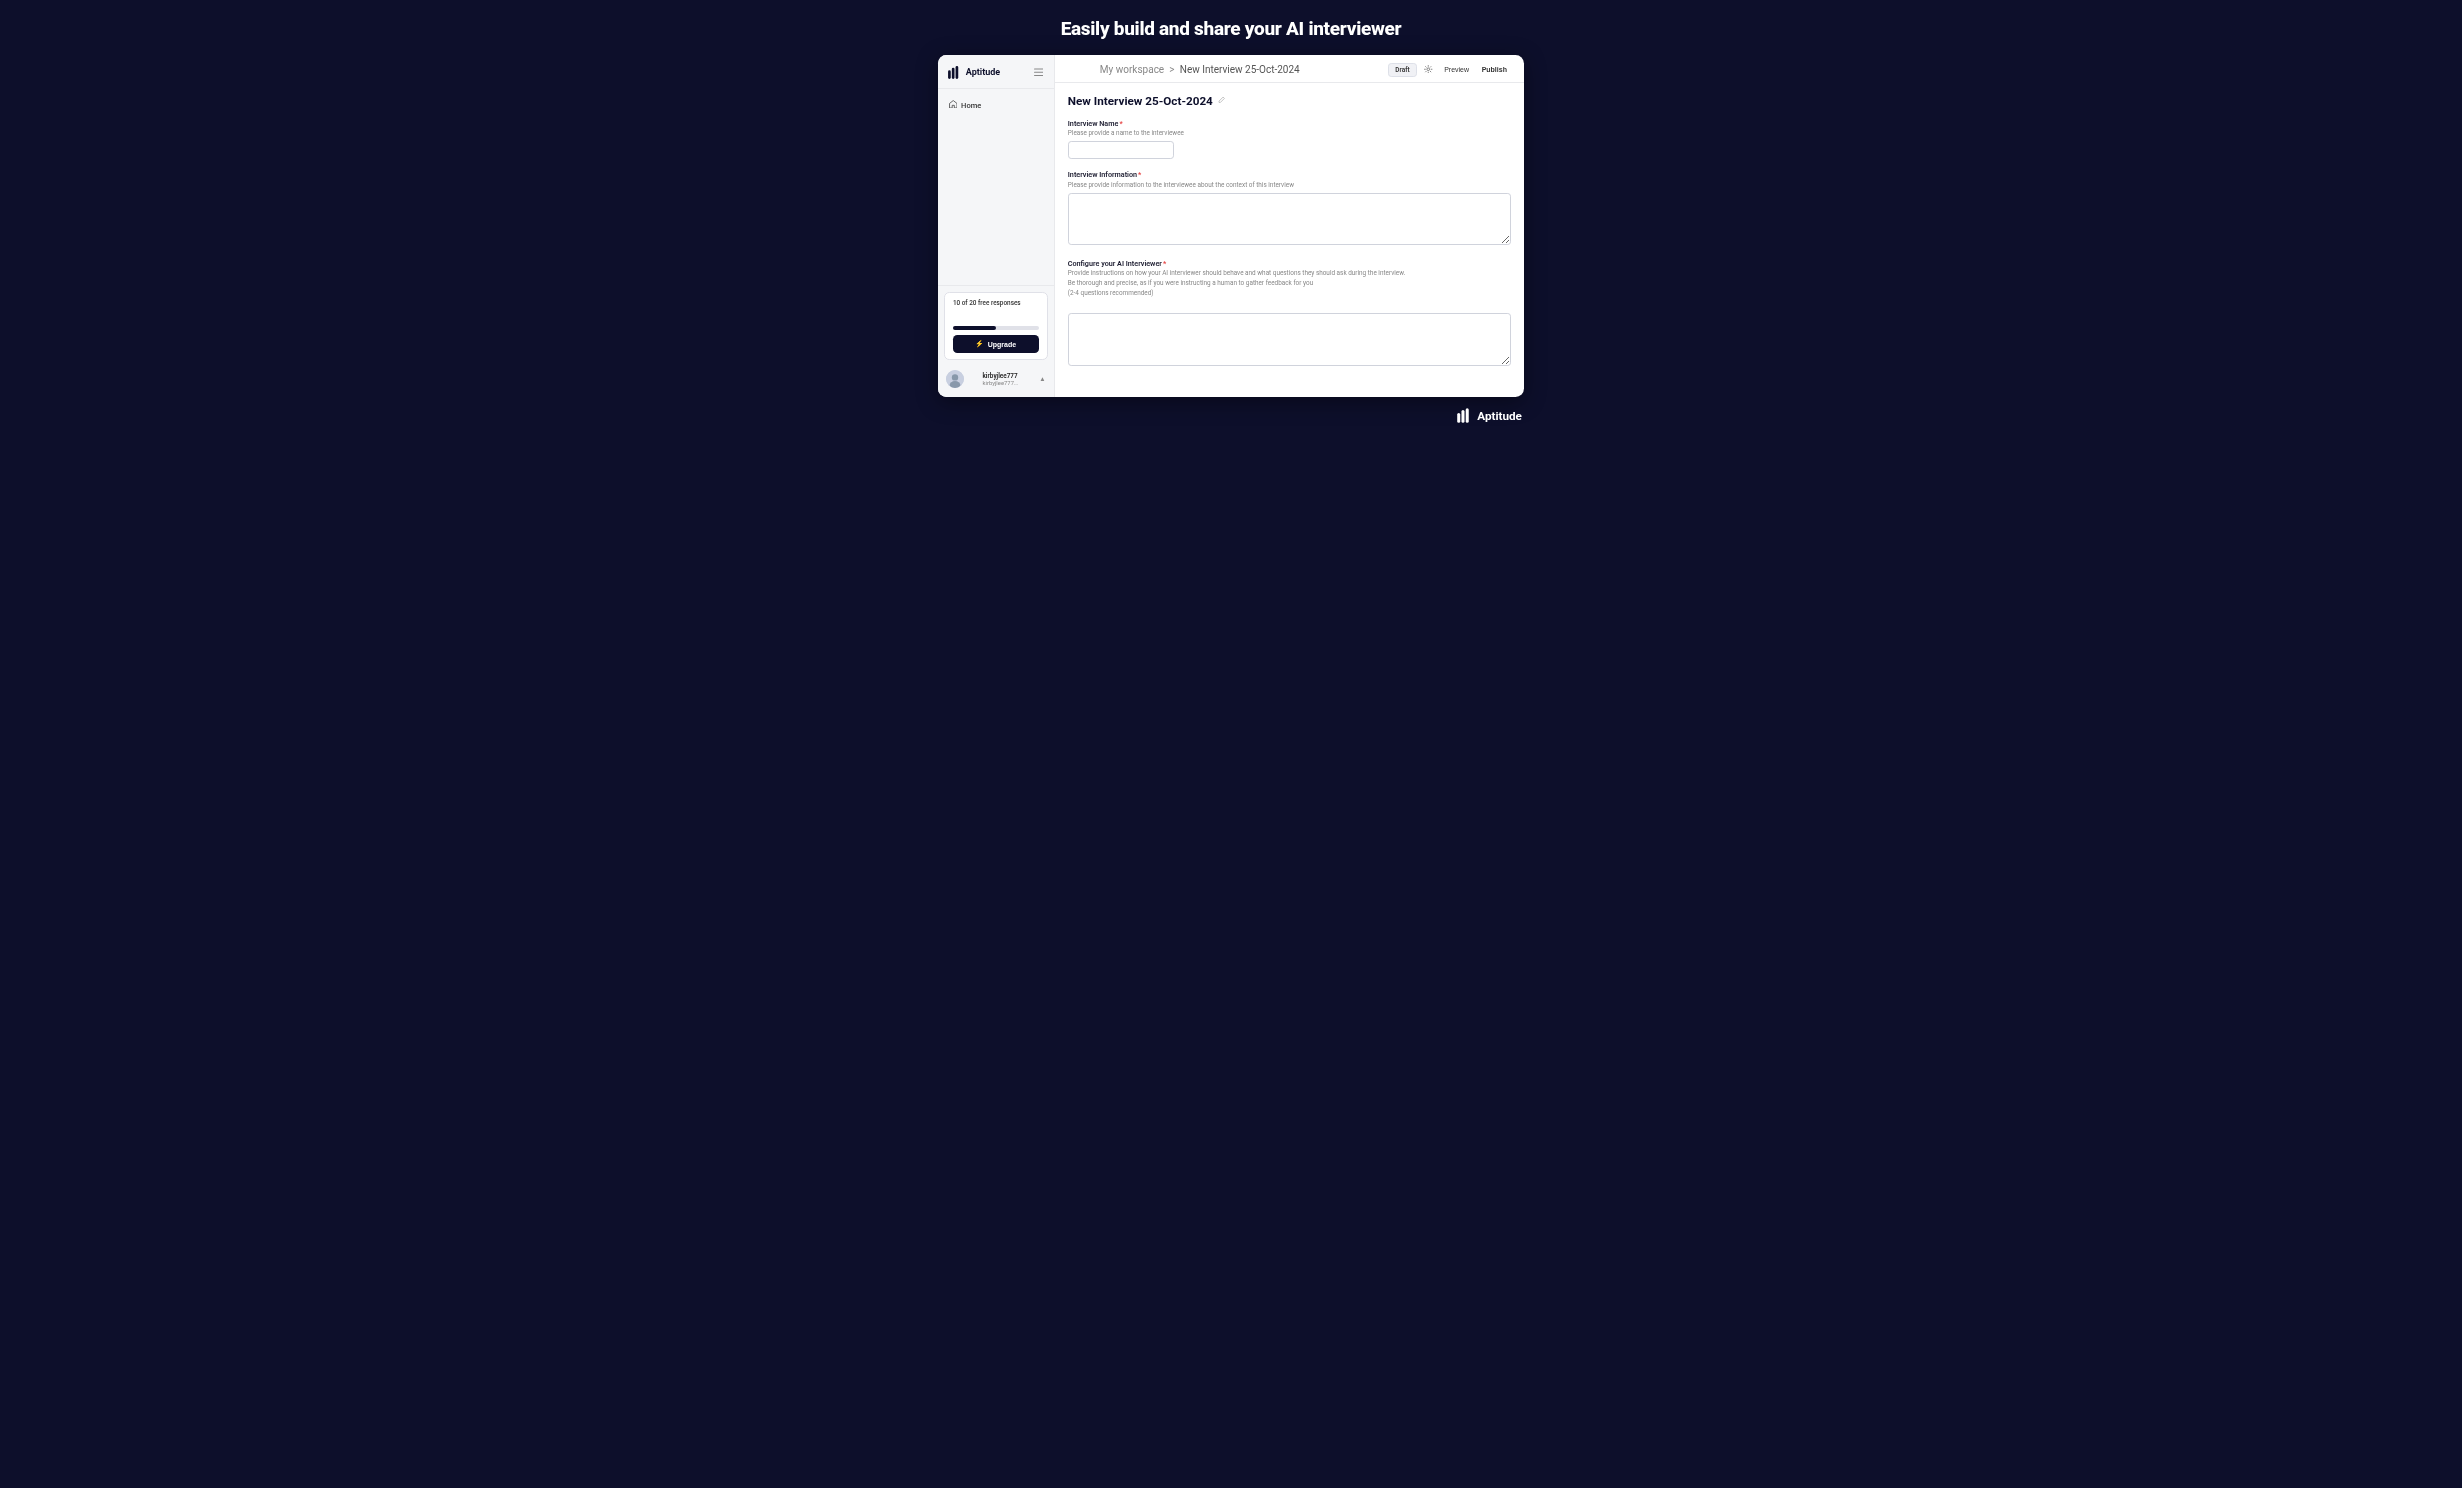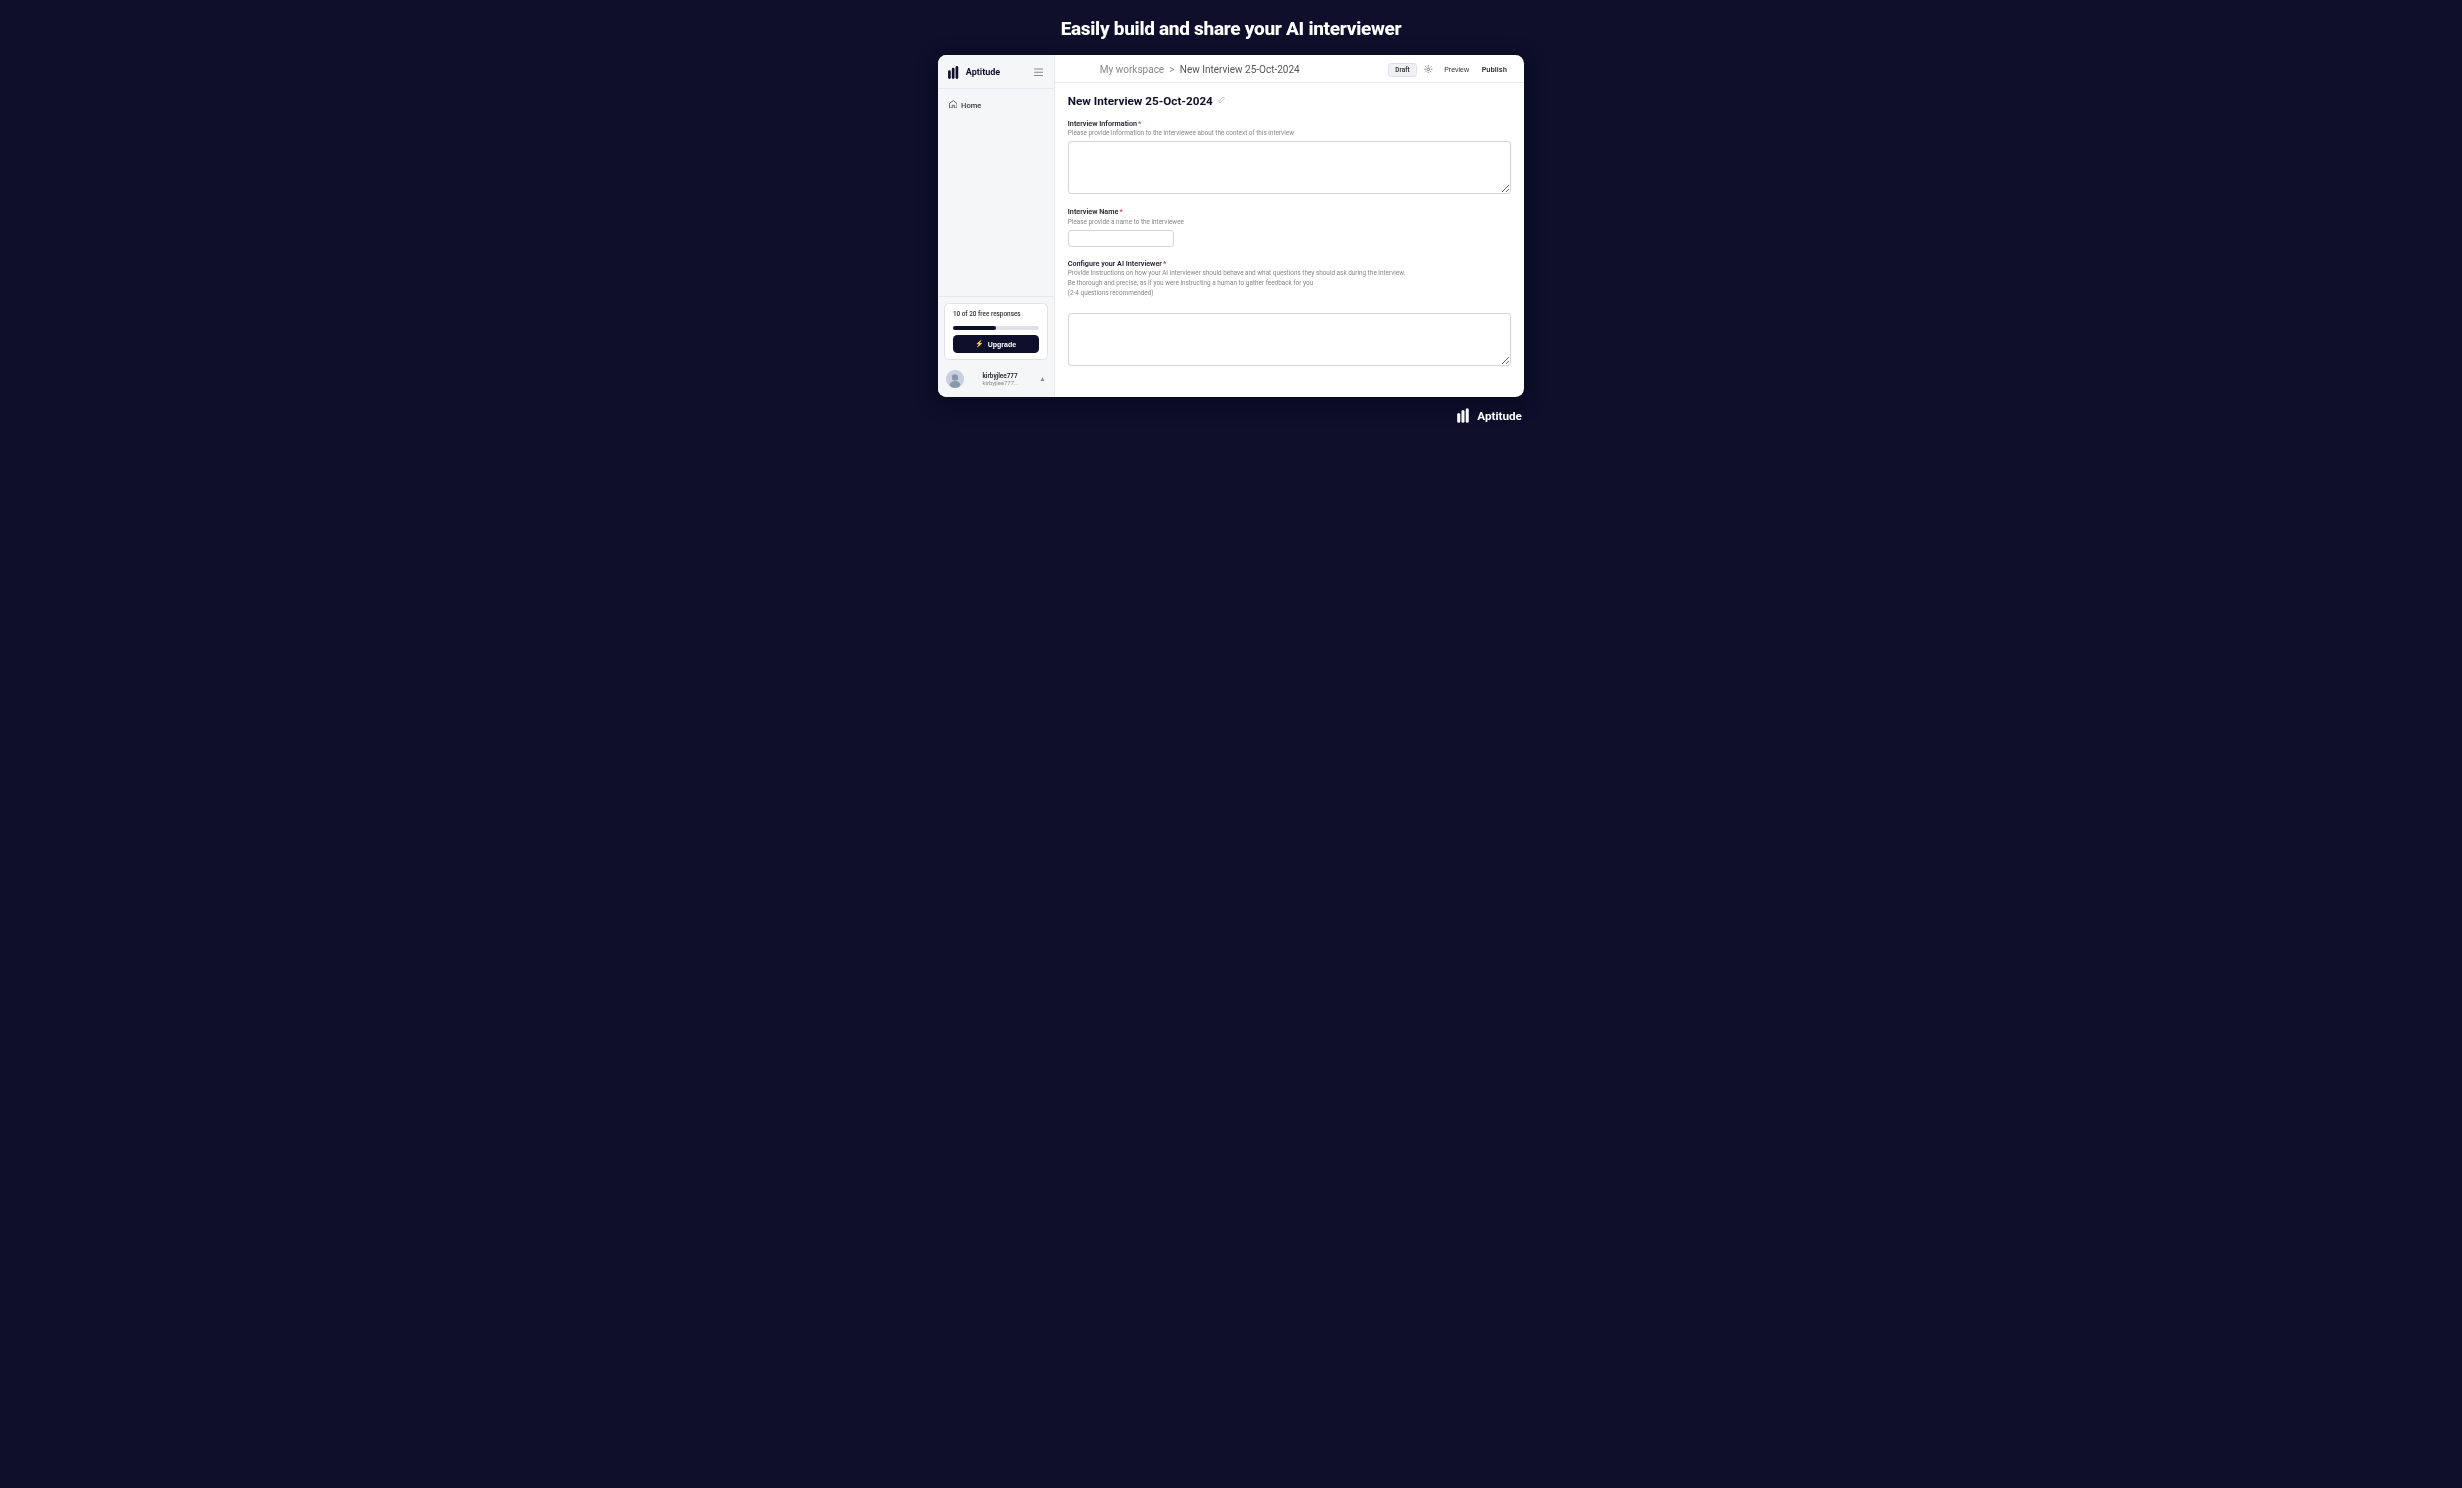--- a/index.html
+++ b/index.html
@@ -113,21 +113,21 @@
       border: 0.5px solid #e0e1e8;
       border-radius: 5.3px;
       padding: 6.4px 7.5px;
       margin-bottom: 5.3px;
     }
 
     .free-responses-text {
       font-size: 6.4px;
       color: #333;
       font-weight: 500;
-      margin-bottom: 8px;
+      margin-bottom: 19px;
     }
 
     .progress-bar-bg {
       background: #e0e1e8;
       border-radius: 2.1px;
       height: 3.7px;
       width: 100%;
       margin-bottom: 5.3px;
     }
 
@@ -485,32 +485,32 @@
         <h2 class="page-title">New Interview 25-Oct-2024</h2>
         <button class="edit-icon-btn" title="Edit title">
           <svg width="7.5" height="7.5" viewBox="0 0 14 14" fill="none">
             <path d="M9.5 2L12 4.5L4.5 12H2V9.5L9.5 2Z" stroke="#aaa" stroke-width="1.3" stroke-linejoin="round"></path>
           </svg>
         </button>
       </div>
 
       <div class="form-section">
         <div class="field-label">
+          <span>Interview Name</span><span class="required-star">*</span>
+        </div>
+        <div class="field-hint">Please provide a name to the interviewee</div>
+        <input type="text" class="text-input" placeholder="" style="">
+      </div>
+
+      <div class="form-section">
+        <div class="field-label">
           <span>Interview Information</span><span class="required-star">*</span>
         </div>
         <div class="field-hint">Please provide information to the interviewee about the context of this interview</div>
         <textarea class="textarea-input" rows="5" style=""></textarea>
-      </div>
-
-      <div class="form-section">
-        <div class="field-label">
-          <span>Interview Name</span><span class="required-star">*</span>
-        </div>
-        <div class="field-hint">Please provide a name to the interviewee</div>
-        <input type="text" class="text-input" placeholder="" style="">
       </div>
 
       <div class="form-section">
         <div class="field-label">
           <span>Configure your AI Interviewer</span><span class="required-star">*</span>
         </div>
         <div class="configure-hint-block">
           <div class="configure-hint-line">Provide instructions on how your AI interviewer should behave and what questions they should ask during the interview.</div>
           <div class="configure-hint-line">Be thorough and precise, as if you were instructing a human to gather feedback for you</div>
           <div class="configure-hint-line">(2-4 questions recommended)</div>

